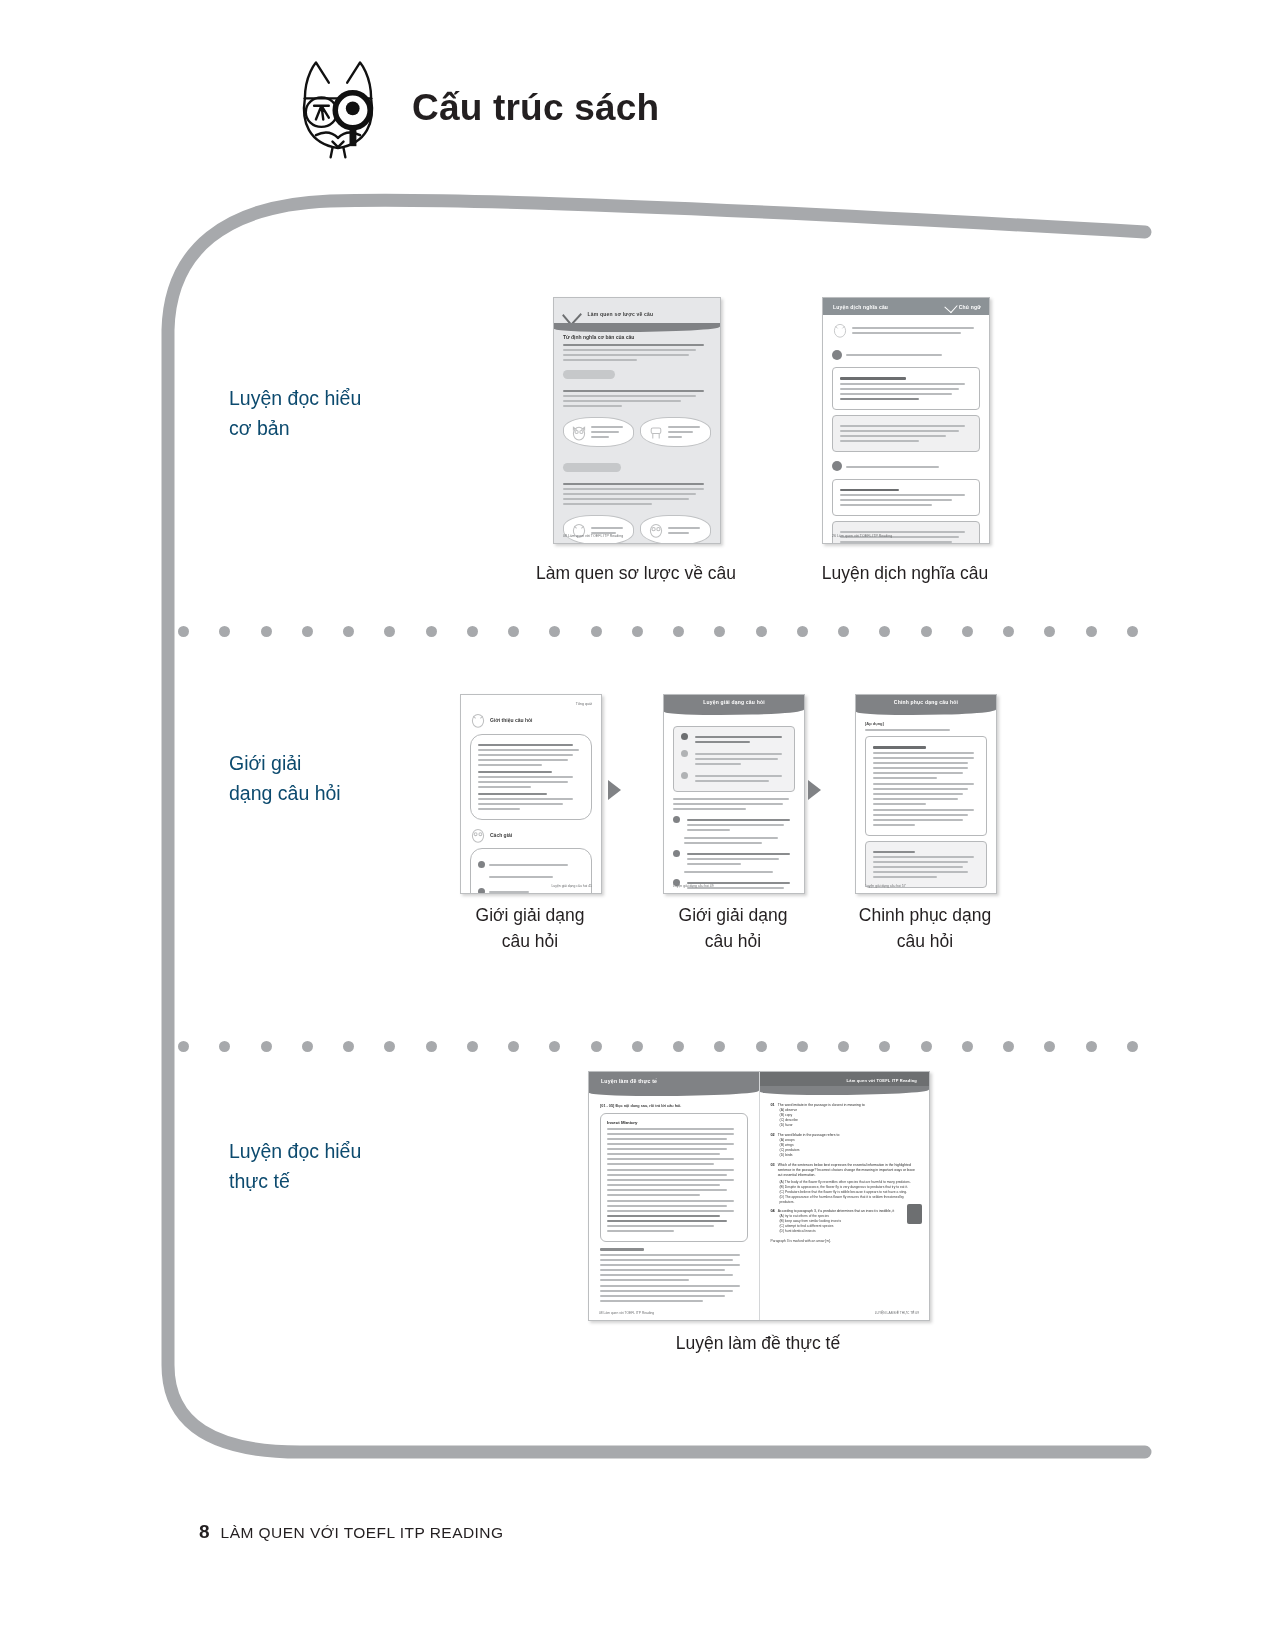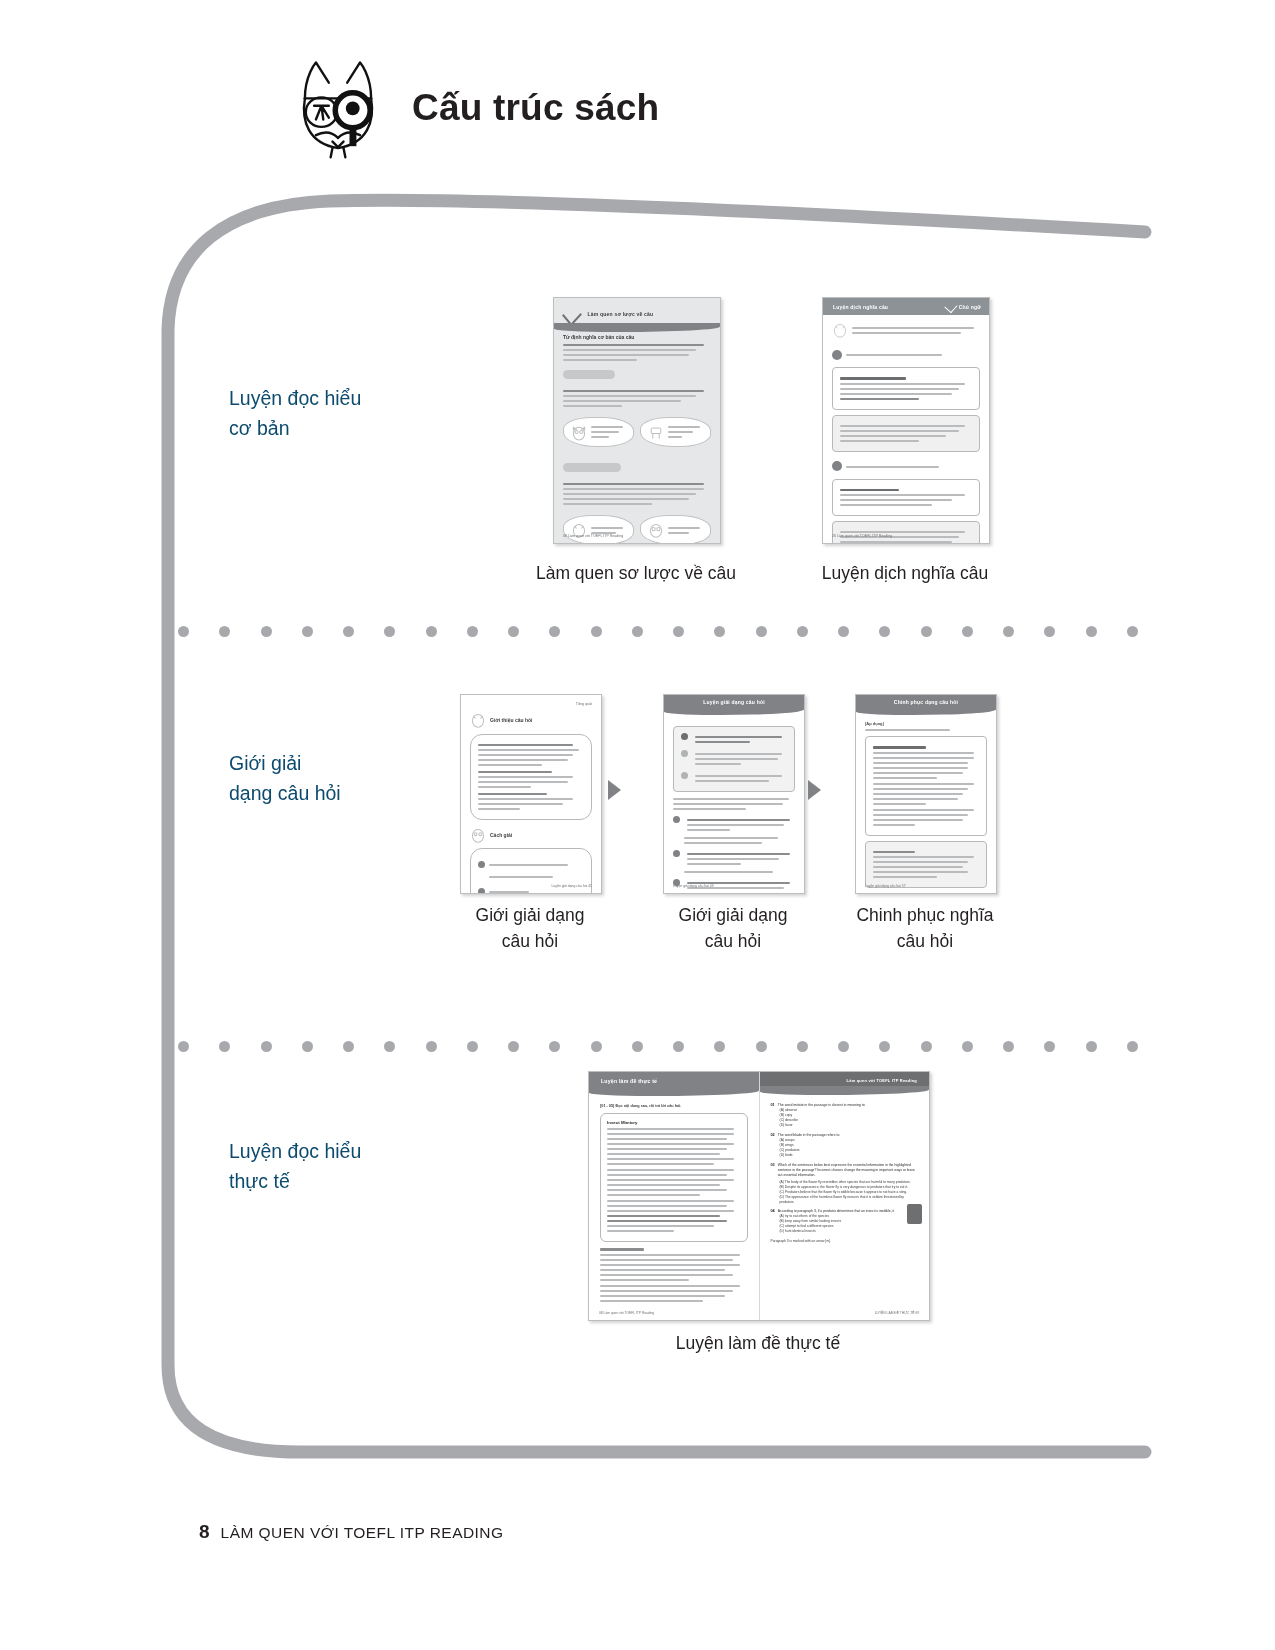--- a/index.html
+++ b/index.html
@@ -547,21 +547,21 @@
         <div class="ln w60"></div>
     </div>
   </div>
   <div style="position:absolute;bottom:5px;left:9px;font-size:3.4px;color:#6d6f71;">Luyện giải dạng câu hỏi  57</div>
 </div>
 
 <div class="caption" style="left:410px; top:902px; width:240px;">Giới giải dạng
 câu hỏi</div>
 <div class="caption" style="left:613px; top:902px; width:240px;">Giới giải dạng
 câu hỏi</div>
-<div class="caption" style="left:805px; top:902px; width:240px;">Chinh phục nghĩa
+<div class="caption" style="left:805px; top:902px; width:240px;">Chinh phục dạng
 câu hỏi</div>
 
 <div class="dot-sep" id="sep-2">
   <i></i>
     <i></i>
     <i></i>
     <i></i>
     <i></i>
     <i></i>
     <i></i>

